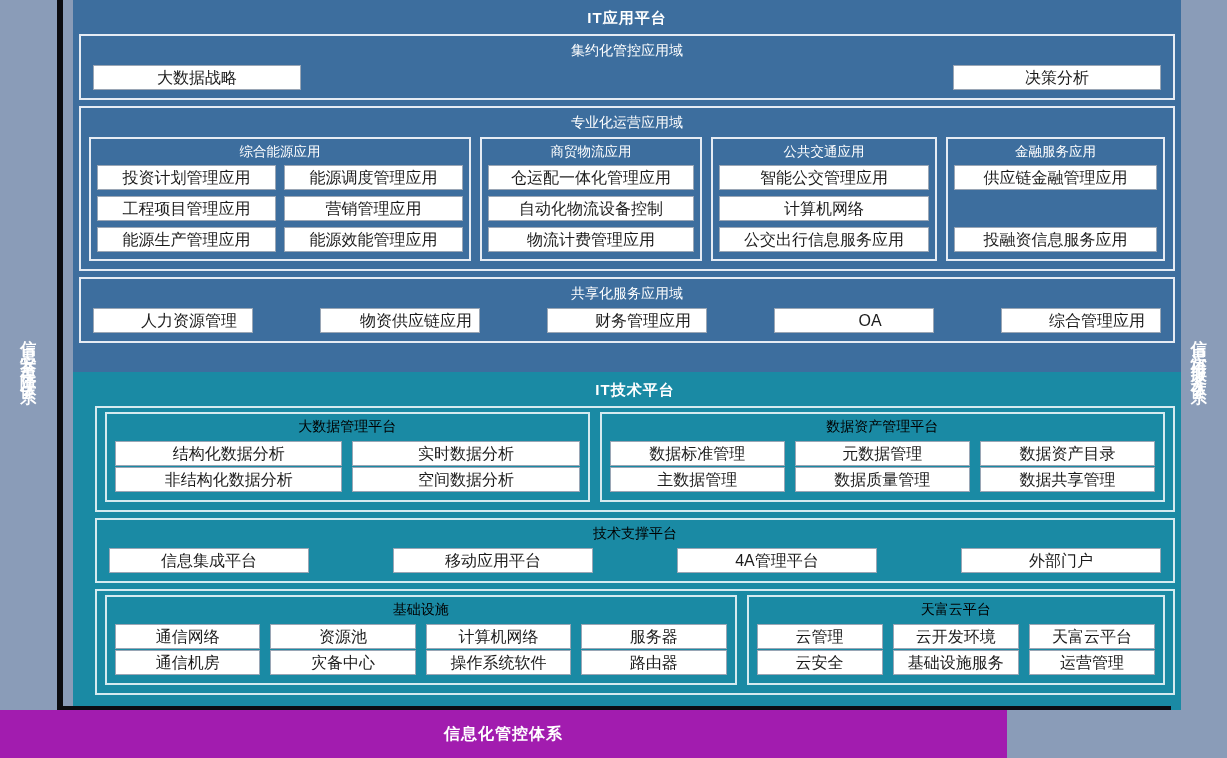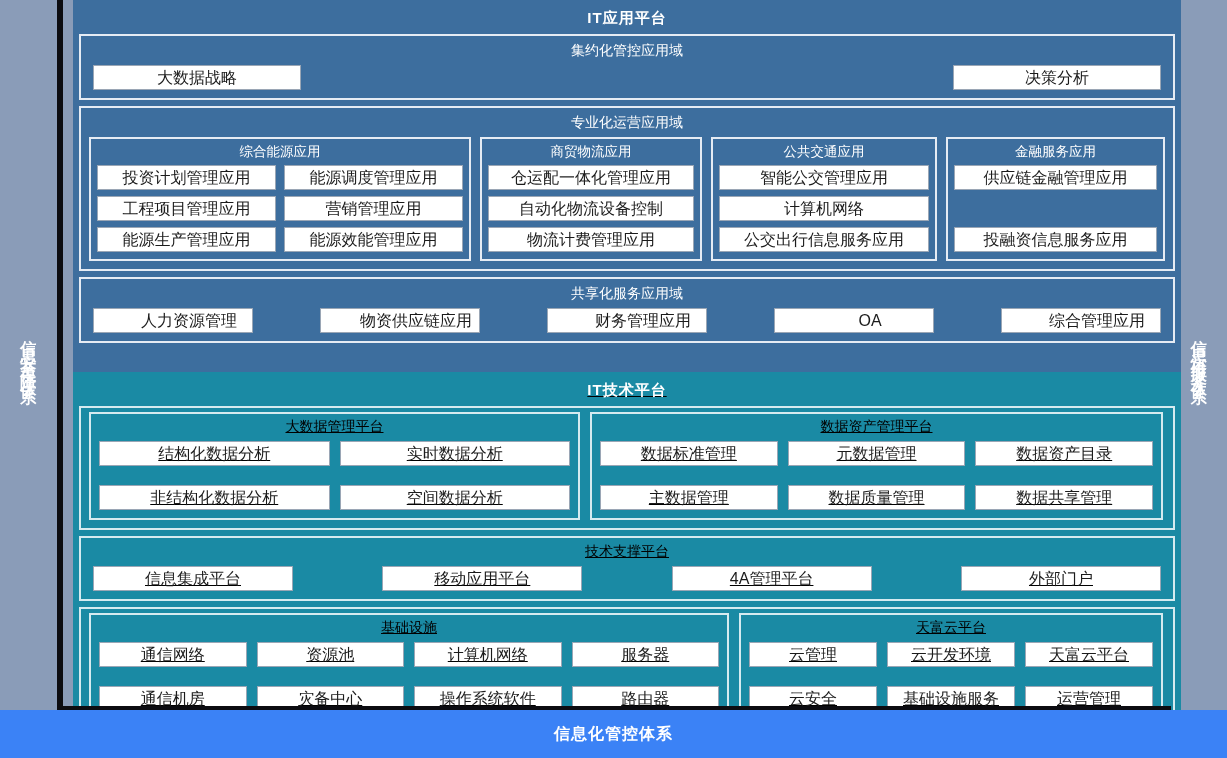--- a/index.html
+++ b/index.html
@@ -25,22 +25,22 @@
     letter-spacing: 7px; line-height: 1.1;
   }
   .rail-divider {
     position: absolute; top: 0; height: 710px; width: 6px; background: #0c0c11;
   }
   .div-left  { left: 57px; }
   .div-right { right: 56px; }
 
   
   .bottom-band {
-    position: absolute; left: 0; bottom: 0; width: 1227px; height: 48px;
-    background: #3b82f6;
+    position: absolute; left: 0; bottom: 0; width: 1007px; height: 48px;
+    background: #a21caf;
     display: flex; align-items: center; justify-content: center;
   }
   .bottom-band .bt {
     font-size: 16px; font-weight: bold; color: #ffffff; letter-spacing: 1px;
   }
   .band-rule {
     position: absolute; left: 57px; bottom: 48px; width: 1114px; height: 4px;
     background: #0c0c11;
   }
 
@@ -94,38 +94,37 @@
   .g-transit { width: 222px; }
   .g-finance { width: 215px; }
 
   
   .shared-row { display: flex; justify-content: space-between; padding: 0 4px; }
   .shared-row .chip { width: 160px; padding-left: 32px; }
 
   
   .tech-platform {
     background: #1a8aa4; width: 100%; height: 338px;
-    padding: 4px 6px 8px 6px;
-    text-decoration: underline;
+    padding: 4px 6px 8px 22px;
   }
   .tech-domain {
     border: 2px solid #d5ebf0; margin-bottom: 6px; padding: 4px 8px 8px;
   }
   .tech-domain:last-child { margin-bottom: 0; }
 
   .tech-cols { display: flex; gap: 10px; }
   .tcol { border: 2px solid #d5ebf0; padding: 3px 8px 8px; }
   .tcol.big  { width: 491px; }
   .tcol.big2 { width: 573px; }
   .tcol.infra { width: 640px; }
   .tcol.cloud { width: 424px; }
   .tcol-title {
     text-align: center; color: #000000; font-size: 14px; padding: 1px 0 5px;
   }
-  .tgrid { display: flex; flex-direction: column; gap: 19px; }
+  .tgrid { display: flex; flex-direction: column; gap: 1px; }
   .tgrid .tr { display: flex; gap: 10px; }
   .tgrid .tr .chip { flex: 1 1 0; }
 
   .support-row { display: flex; justify-content: space-between; padding: 0 4px; }
   .support-row .chip { width: 200px; }
 </style>
 </head>
 <body>
 
 <div id="root">

